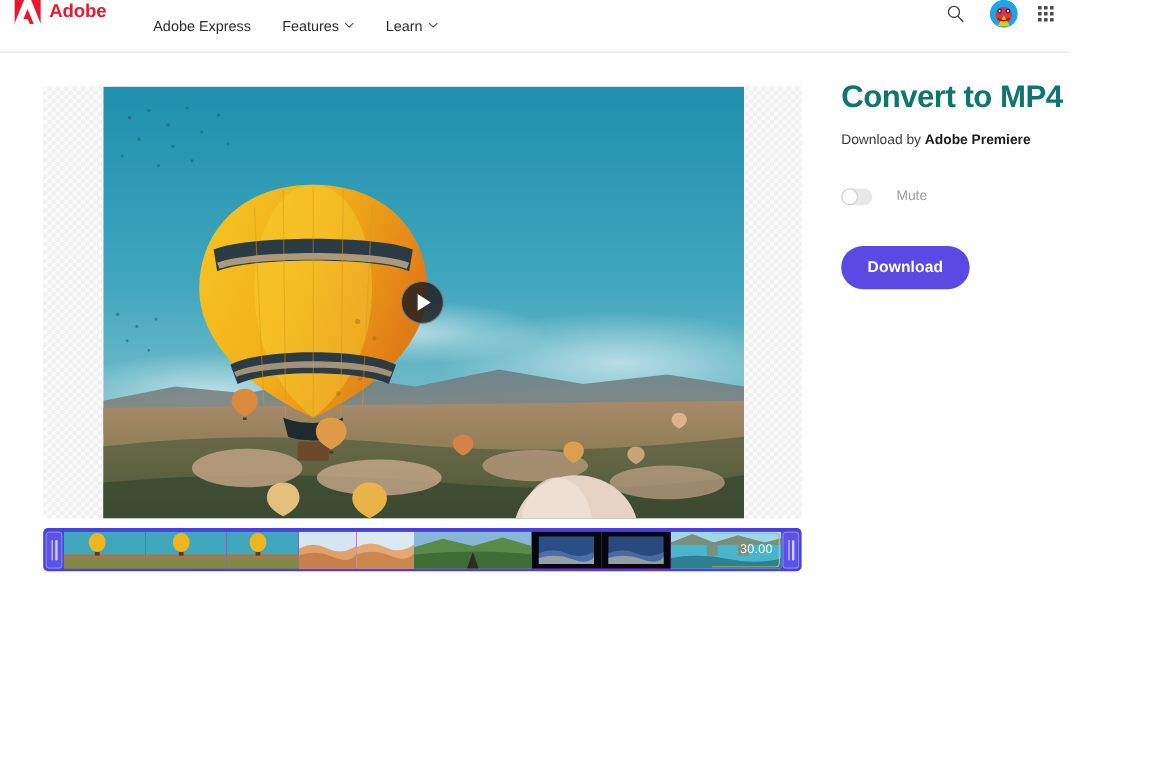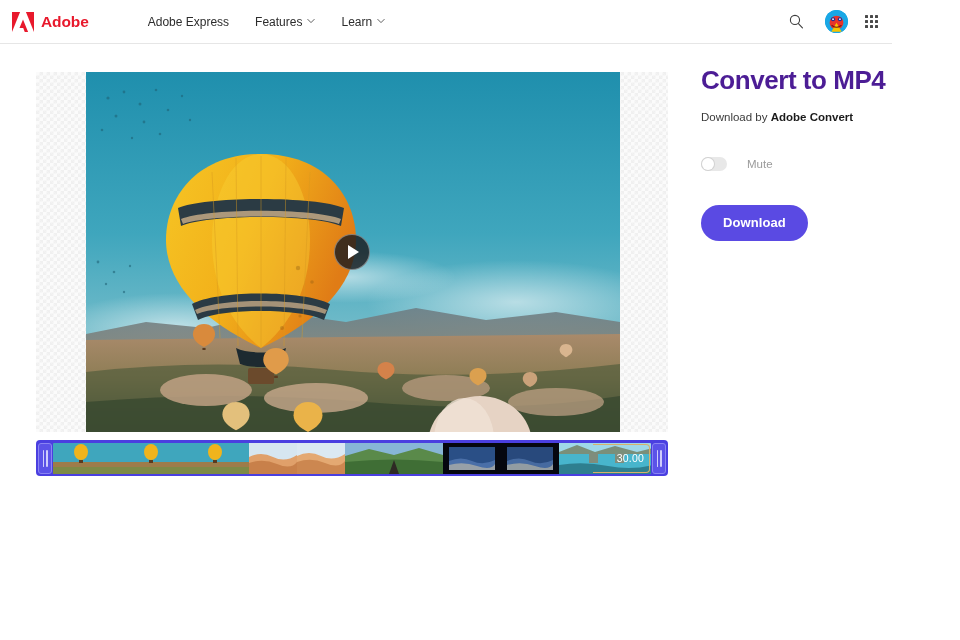--- a/index.html
+++ b/index.html
@@ -12,21 +12,21 @@
     font-family: "Liberation Sans", sans-serif;
     -webkit-font-smoothing: antialiased;
   }
 
   
   .header {
     position: absolute; left: 0; top: 0;
     width: 892px; height: 44px;
     background: #ffffff;
     border-bottom: 1px solid #e6e6e6;
-    display: flex; align-items: center; gap: 20px;
+    display: flex; align-items: flex-start;
   }
   .brand {
     display: flex; align-items: center;
     margin-left: 12px; margin-right: 26px;
     cursor: pointer;
   }
   .brand-mark { width: 22px; height: 20px; display: block; }
   .brand-name {
     font-size: 15.5px; font-weight: 700; color: #e8192c;
     letter-spacing: -0.1px; margin-left: 7px;
@@ -158,21 +158,21 @@
     border-radius: 0 4px 4px 0;
     z-index: 2; pointer-events: none;
   }
 
   
   .panel {
     position: absolute; left: 701px; top: 22px;
     width: 236px;
   }
   .panel-title {
-    font-size: 26px; font-weight: 700; color: #4c1d95;
+    font-size: 26px; font-weight: 700; color: #0f766e;
     letter-spacing: -0.45px; line-height: 1.15;
     margin: 0 0 14px 0;
   }
   .powered {
     font-size: 11.5px; color: #3b3b3b; margin: 0 0 32px 0;
     line-height: 1.3;
   }
   .powered b { font-weight: 700; color: #1b1b1b; }
 
   .toggle-row {
@@ -505,21 +505,21 @@
     <div class="trim-handle">
       <span></span>
         <span></span>
     </div>
   </div>
 
   <div class="panel">
     <h1 class="panel-title">Convert to MP4</h1>
 
     <p class="powered">
-      <span>Download by </span><b>Adobe Convert</b>
+      <span>Download by </span><b>Adobe Premiere</b>
     </p>
 
     <div class="toggle-row">
       <span class="toggle"></span>
       <span class="toggle-label">Mute</span>
     </div>
 
     <button class="download-btn">Download</button>
   </div>
 

